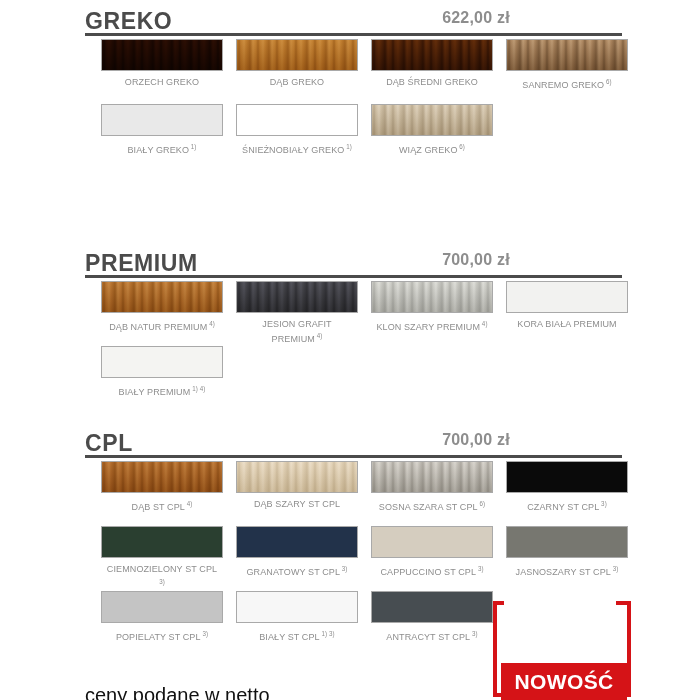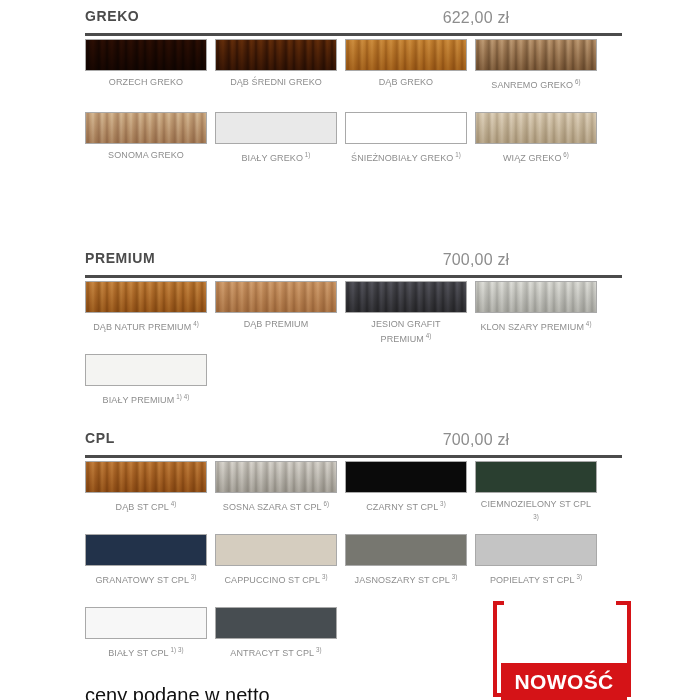--- a/index.html
+++ b/index.html
@@ -9,43 +9,42 @@
     font-family:"Liberation Sans", sans-serif;
     overflow:hidden;
   }
   .page{position:relative;width:700px;height:700px;}
 
   
   .section{position:absolute;left:85px;width:537px;}
   .sec-head{position:relative;height:31px;}
   .sec-title{
     position:absolute;left:0;top:2px;
-    font-size:14px;font-weight:bold;letter-spacing:.6px;
+    font-size:23px;font-weight:bold;letter-spacing:.6px;
     color:#4b4b4b;
   }
   .sec-price{
     position:absolute;left:0;right:0;top:3px;
     text-align:center;
-    font-size:16px;font-weight:400;letter-spacing:.2px;
+    font-size:16px;font-weight:700;letter-spacing:.2px;
     color:#8d8d8d;
     padding-left:245px;
   }
   .sec-rule{
     position:absolute;left:0;top:27px;width:537px;height:3px;
     background:#4b4b4b;
   }
 
   
   .grid{
-    position:absolute;left:0;top:33px;
+    position:absolute;left:16px;top:33px;
     display:grid;
     grid-template-columns:repeat(4,122px);
     column-gap:13px;
     row-gap:0px;
-    gap:8px;
   }
   .cell{width:122px;}
   .cell.empty{visibility:hidden;}
 
   .swatch{
     width:120px;height:30px;
     border:1px solid #a9a9a9;
     box-sizing:content-box;
     position:relative;
     overflow:hidden;
@@ -106,41 +105,35 @@
         </div>
         <div class="grid">
           <div class="cell">
             <div class="swatch">
               <div class="grain" style="background: repeating-linear-gradient(90deg, rgb(90, 50, 23) 0px, rgb(58, 29, 12) 2px, rgb(90, 50, 23) 4px, rgb(107, 61, 30) 7px, rgb(90, 50, 23) 9px, rgb(58, 29, 12) 13px, rgb(107, 61, 30) 16px, rgb(90, 50, 23) 19px), linear-gradient(rgb(107, 61, 30), rgb(58, 29, 12)); background-blend-mode: multiply;"></div>
             </div>
             <span class="label">ORZECH GREKO</span>
           </div>
           <div class="cell">
             <div class="swatch">
+              <div class="grain" style="background: repeating-linear-gradient(90deg, rgb(216, 171, 98) 0px, rgb(187, 139, 66) 2px, rgb(216, 171, 98) 4px, rgb(229, 191, 129) 7px, rgb(216, 171, 98) 9px, rgb(187, 139, 66) 13px, rgb(229, 191, 129) 16px, rgb(216, 171, 98) 19px), linear-gradient(rgb(229, 191, 129), rgb(187, 139, 66)); background-blend-mode: multiply;"></div>
+            </div>
+            <span class="label">DĄB GREKO</span>
+          </div>
+          <div class="cell">
+            <div class="swatch">
               <div class="grain" style="background: repeating-linear-gradient(90deg, rgb(138, 90, 42) 0px, rgb(94, 55, 24) 2px, rgb(138, 90, 42) 4px, rgb(160, 108, 51) 7px, rgb(138, 90, 42) 9px, rgb(94, 55, 24) 13px, rgb(160, 108, 51) 16px, rgb(138, 90, 42) 19px), linear-gradient(rgb(160, 108, 51), rgb(94, 55, 24)); background-blend-mode: multiply;"></div>
             </div>
             <span class="label">DĄB ŚREDNI GREKO</span>
           </div>
           <div class="cell">
             <div class="swatch">
-              <div class="grain" style="background: repeating-linear-gradient(90deg, rgb(216, 171, 98) 0px, rgb(187, 139, 66) 2px, rgb(216, 171, 98) 4px, rgb(229, 191, 129) 7px, rgb(216, 171, 98) 9px, rgb(187, 139, 66) 13px, rgb(229, 191, 129) 16px, rgb(216, 171, 98) 19px), linear-gradient(rgb(229, 191, 129), rgb(187, 139, 66)); background-blend-mode: multiply;"></div>
-            </div>
-            <span class="label">DĄB GREKO</span>
-          </div>
-          <div class="cell">
-            <div class="swatch">
               <div class="grain" style="background: repeating-linear-gradient(90deg, rgb(198, 171, 140) 0px, rgb(157, 131, 101) 2px, rgb(198, 171, 140) 4px, rgb(221, 200, 174) 7px, rgb(198, 171, 140) 9px, rgb(157, 131, 101) 13px, rgb(221, 200, 174) 16px, rgb(198, 171, 140) 19px), linear-gradient(rgb(221, 200, 174), rgb(157, 131, 101)); background-blend-mode: multiply;"></div>
             </div>
             <span class="label">SANREMO GREKO<sup> 6)</sup></span>
-          </div>
-          <div class="cell">
-            <div class="swatch">
-              <div class="grain" style="background: repeating-linear-gradient(90deg, rgb(217, 192, 162) 0px, rgb(191, 161, 132) 2px, rgb(217, 192, 162) 4px, rgb(234, 218, 196) 7px, rgb(217, 192, 162) 9px, rgb(191, 161, 132) 13px, rgb(234, 218, 196) 16px, rgb(217, 192, 162) 19px), linear-gradient(rgb(234, 218, 196), rgb(191, 161, 132)); background-blend-mode: multiply;"></div>
-            </div>
-            <span class="label">SONOMA GREKO</span>
           </div>
           <div class="cell">
             <div class="swatch">
               <div class="grain" style="background: rgb(233, 233, 233);"></div>
             </div>
             <span class="label">BIAŁY GREKO<sup> 1)</sup></span>
           </div>
           <div class="cell">
             <div class="swatch">
               <div class="grain" style="background: rgb(255, 255, 255);"></div>
@@ -163,36 +156,36 @@
         </div>
         <div class="grid">
           <div class="cell">
             <div class="swatch">
               <div class="grain" style="background: repeating-linear-gradient(90deg, rgb(210, 162, 99) 0px, rgb(179, 131, 63) 2px, rgb(210, 162, 99) 4px, rgb(226, 187, 133) 7px, rgb(210, 162, 99) 9px, rgb(179, 131, 63) 13px, rgb(226, 187, 133) 16px, rgb(210, 162, 99) 19px), linear-gradient(rgb(226, 187, 133), rgb(179, 131, 63)); background-blend-mode: multiply;"></div>
             </div>
             <span class="label">DĄB NATUR PREMIUM<sup> 4)</sup></span>
           </div>
           <div class="cell">
             <div class="swatch">
-              <div class="grain" style="background: repeating-linear-gradient(90deg, rgb(217, 181, 142) 0px, rgb(194, 156, 116) 2px, rgb(217, 181, 142) 4px, rgb(232, 203, 171) 7px, rgb(217, 181, 142) 9px, rgb(194, 156, 116) 13px, rgb(232, 203, 171) 16px, rgb(217, 181, 142) 19px), linear-gradient(rgb(232, 203, 171), rgb(194, 156, 116)); background-blend-mode: multiply;"></div>
-            </div>
-            <span class="label">DĄB PREMIUM</span>
-          </div>
-          <div class="cell">
-            <div class="swatch">
               <div class="grain" style="background: repeating-linear-gradient(90deg, rgb(124, 124, 128) 0px, rgb(92, 92, 96) 2px, rgb(124, 124, 128) 4px, rgb(147, 147, 154) 7px, rgb(124, 124, 128) 9px, rgb(92, 92, 96) 13px, rgb(147, 147, 154) 16px, rgb(124, 124, 128) 19px), linear-gradient(rgb(147, 147, 154), rgb(92, 92, 96)); background-blend-mode: multiply;"></div>
             </div>
             <span class="label">JESION GRAFIT
 PREMIUM<sup> 4)</sup></span>
           </div>
           <div class="cell">
             <div class="swatch">
               <div class="grain" style="background: repeating-linear-gradient(90deg, rgb(220, 220, 216) 0px, rgb(195, 195, 191) 2px, rgb(220, 220, 216) 4px, rgb(239, 239, 236) 7px, rgb(220, 220, 216) 9px, rgb(195, 195, 191) 13px, rgb(239, 239, 236) 16px, rgb(220, 220, 216) 19px), linear-gradient(rgb(239, 239, 236), rgb(195, 195, 191)); background-blend-mode: multiply;"></div>
             </div>
             <span class="label">KLON SZARY PREMIUM<sup> 4)</sup></span>
+          </div>
+          <div class="cell">
+            <div class="swatch">
+              <div class="grain" style="background: rgb(242, 242, 240);"></div>
+            </div>
+            <span class="label">KORA BIAŁA PREMIUM</span>
           </div>
           <div class="cell">
             <div class="swatch">
               <div class="grain" style="background: rgb(244, 244, 242);"></div>
             </div>
             <span class="label">BIAŁY PREMIUM<sup> 1) 4)</sup></span>
           </div>
           <div class="cell empty">
             <span class="label"></span>
           </div>
@@ -203,20 +196,26 @@
           <div class="sec-title">CPL</div>
           <div class="sec-price">700,00 zł</div>
           <div class="sec-rule"></div>
         </div>
         <div class="grid">
           <div class="cell">
             <div class="swatch">
               <div class="grain" style="background: repeating-linear-gradient(90deg, rgb(204, 154, 92) 0px, rgb(176, 126, 60) 2px, rgb(204, 154, 92) 4px, rgb(223, 181, 127) 7px, rgb(204, 154, 92) 9px, rgb(176, 126, 60) 13px, rgb(223, 181, 127) 16px, rgb(204, 154, 92) 19px), linear-gradient(rgb(223, 181, 127), rgb(176, 126, 60)); background-blend-mode: multiply;"></div>
             </div>
             <span class="label">DĄB ST CPL<sup> 4)</sup></span>
+          </div>
+          <div class="cell">
+            <div class="swatch">
+              <div class="grain" style="background: repeating-linear-gradient(90deg, rgb(236, 226, 208) 0px, rgb(219, 207, 185) 2px, rgb(236, 226, 208) 4px, rgb(246, 239, 227) 7px, rgb(236, 226, 208) 9px, rgb(219, 207, 185) 13px, rgb(246, 239, 227) 16px, rgb(236, 226, 208) 19px), linear-gradient(rgb(246, 239, 227), rgb(219, 207, 185)); background-blend-mode: multiply;"></div>
+            </div>
+            <span class="label">DĄB SZARY ST CPL</span>
           </div>
           <div class="cell">
             <div class="swatch">
               <div class="grain" style="background: repeating-linear-gradient(90deg, rgb(217, 215, 210) 0px, rgb(188, 185, 179) 2px, rgb(217, 215, 210) 4px, rgb(236, 234, 230) 7px, rgb(217, 215, 210) 9px, rgb(188, 185, 179) 13px, rgb(236, 234, 230) 16px, rgb(217, 215, 210) 19px), linear-gradient(rgb(236, 234, 230), rgb(188, 185, 179)); background-blend-mode: multiply;"></div>
             </div>
             <span class="label">SOSNA SZARA ST CPL<sup> 6)</sup></span>
           </div>
           <div class="cell">
             <div class="swatch">
               <div class="grain" style="background: rgb(10, 10, 10);"></div>

